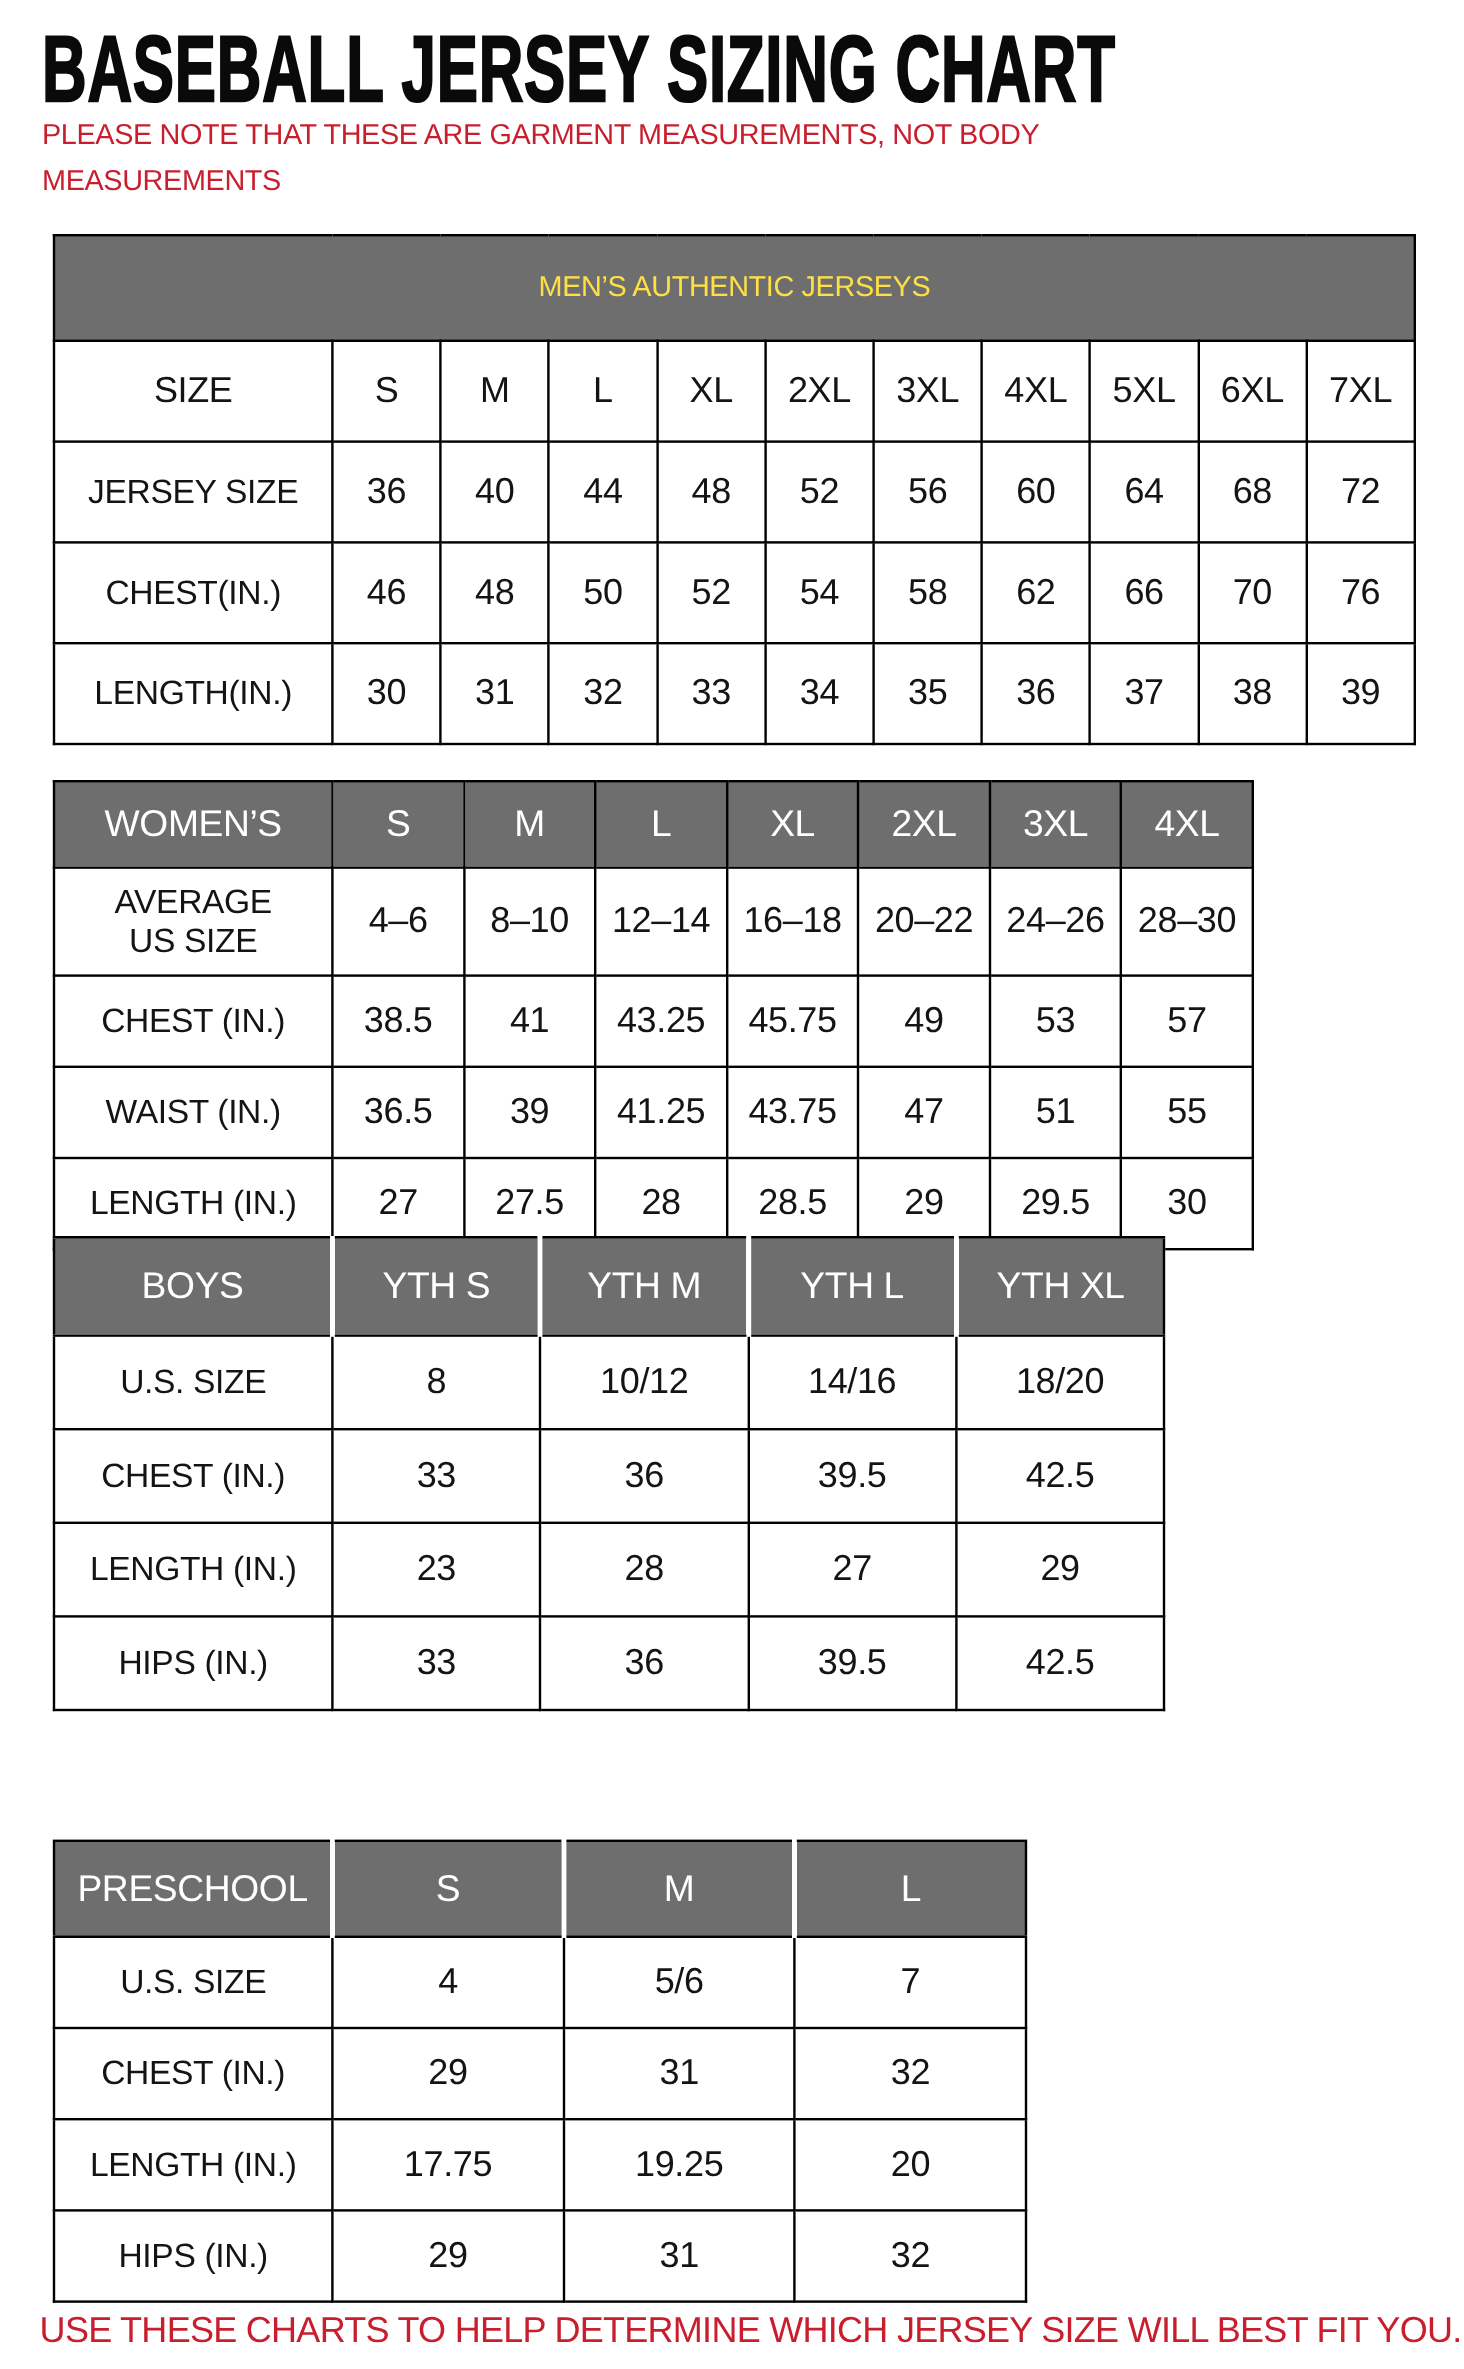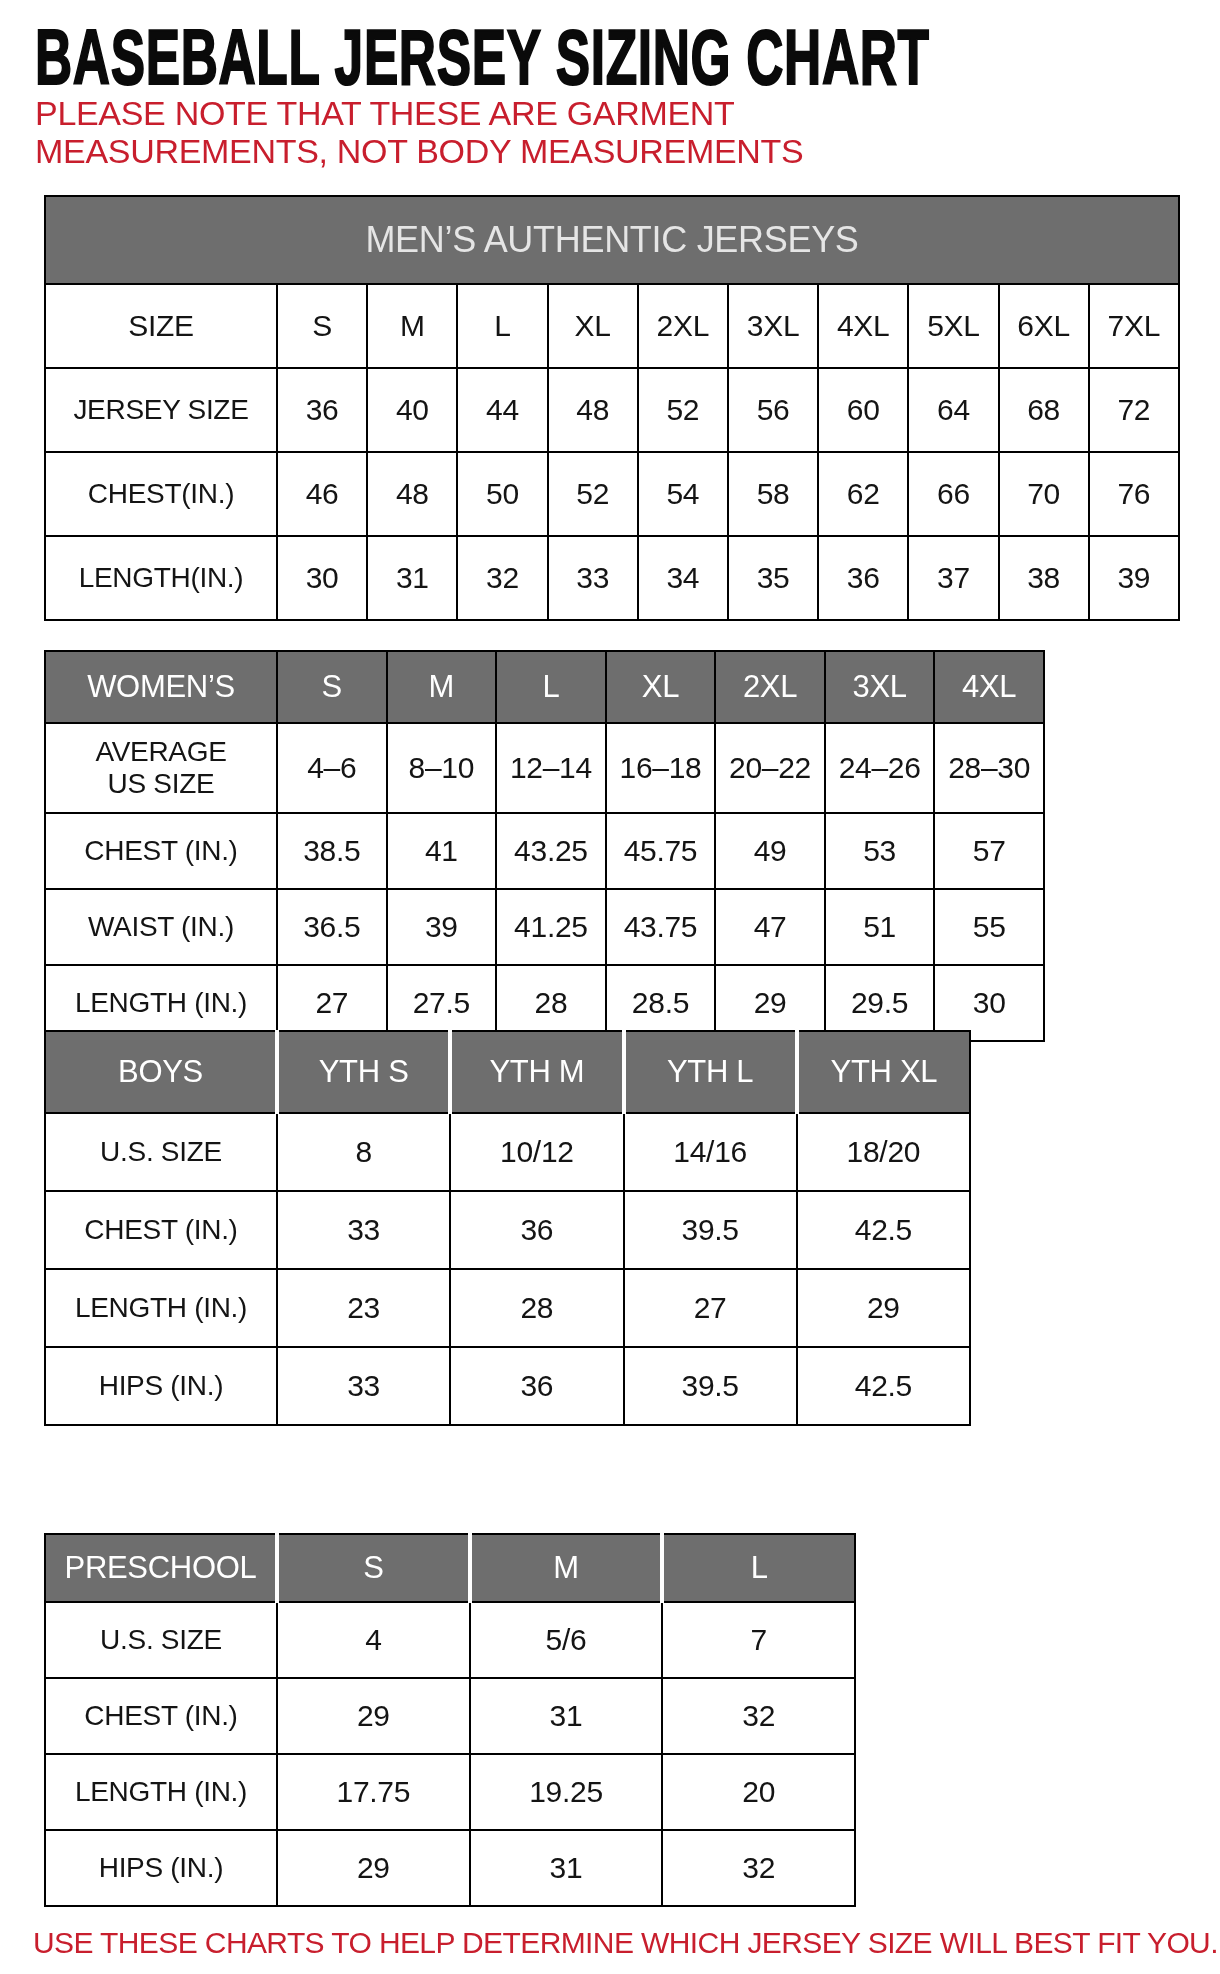--- a/index.html
+++ b/index.html
@@ -14,21 +14,21 @@
   .title{
     position:absolute;left:35px;top:12px;margin:0;
     font-size:78px;font-weight:bold;color:#0a0a0a;
     white-space:nowrap;
     transform:scaleX(0.66);transform-origin:left top;
     -webkit-text-stroke:2px #0a0a0a;
     letter-spacing:1px;
   }
   .note{
     position:absolute;left:35px;top:94px;width:940px;margin:0;
-    font-size:34px;line-height:38px;color:#c81e2d;letter-spacing:-0.3px;
+    font-size:24px;line-height:38px;color:#c81e2d;letter-spacing:-0.3px;
   }
   .footer{
     position:absolute;left:33px;top:1926px;margin:0;
     font-size:30px;color:#c81e2d;white-space:nowrap;letter-spacing:-0.6px;
   }
   table.tbl{
     position:absolute;
     border-collapse:collapse;table-layout:fixed;
     background:#ffffff;text-align:center;
     border:2px solid #000;
@@ -41,36 +41,36 @@
     overflow:hidden;
   }
   col.labelcol{width:232px;}
   .rowlbl{font-size:28px;white-space:pre-line;}
   .colh{font-size:30px;background:#ffffff;color:#141414;}
   .gray{
     background:#6e6e6e;color:#ffffff;font-size:31px;
     border-bottom:3px solid #000;
   }
   .merged{
-    background:#6e6e6e;color:#e5e5e5;
-    font-size:36px;letter-spacing:4px;
+    background:#6e6e6e;color:#fde047;
+    font-size:24px;letter-spacing:4px;
     border-left:none;border-right:none;border-top:none;
     border-bottom:3px solid #000;
   }
   
   #mens{left:44px;top:195px;width:1136px;}
   #womens{left:44px;top:650px;width:1001px;}
   #boys{left:44px;top:1030px;width:927px;}
   #preschool{left:44px;top:1533px;width:812px;}
   
   #mens tr{height:84px;}        #mens tr.title-row{height:88px;}
   #womens tr{height:76px;}      #womens tr.gray-row{height:72px;}
   #womens tr:nth-child(2){height:90px;border-radius:21px;}
   #boys tr{height:78px;}        #boys tr.gray-row{height:82px;}
-  #preschool tr{height:76px;}   #preschool tr.gray-row{height:68px;padding-left:35px;}
+  #preschool tr{height:76px;}   #preschool tr.gray-row{height:80px;padding-left:35px;}
   
   #boys .gray,#preschool .gray{
     border-left:4px solid #fff;border-right:4px solid #fff;
   }
   #boys .gray:first-child,#preschool .gray:first-child{border-left:none;}
   #boys .gray:last-child,#preschool .gray:last-child{border-right:none;}
 </style>
 </head>
 <body>
 

